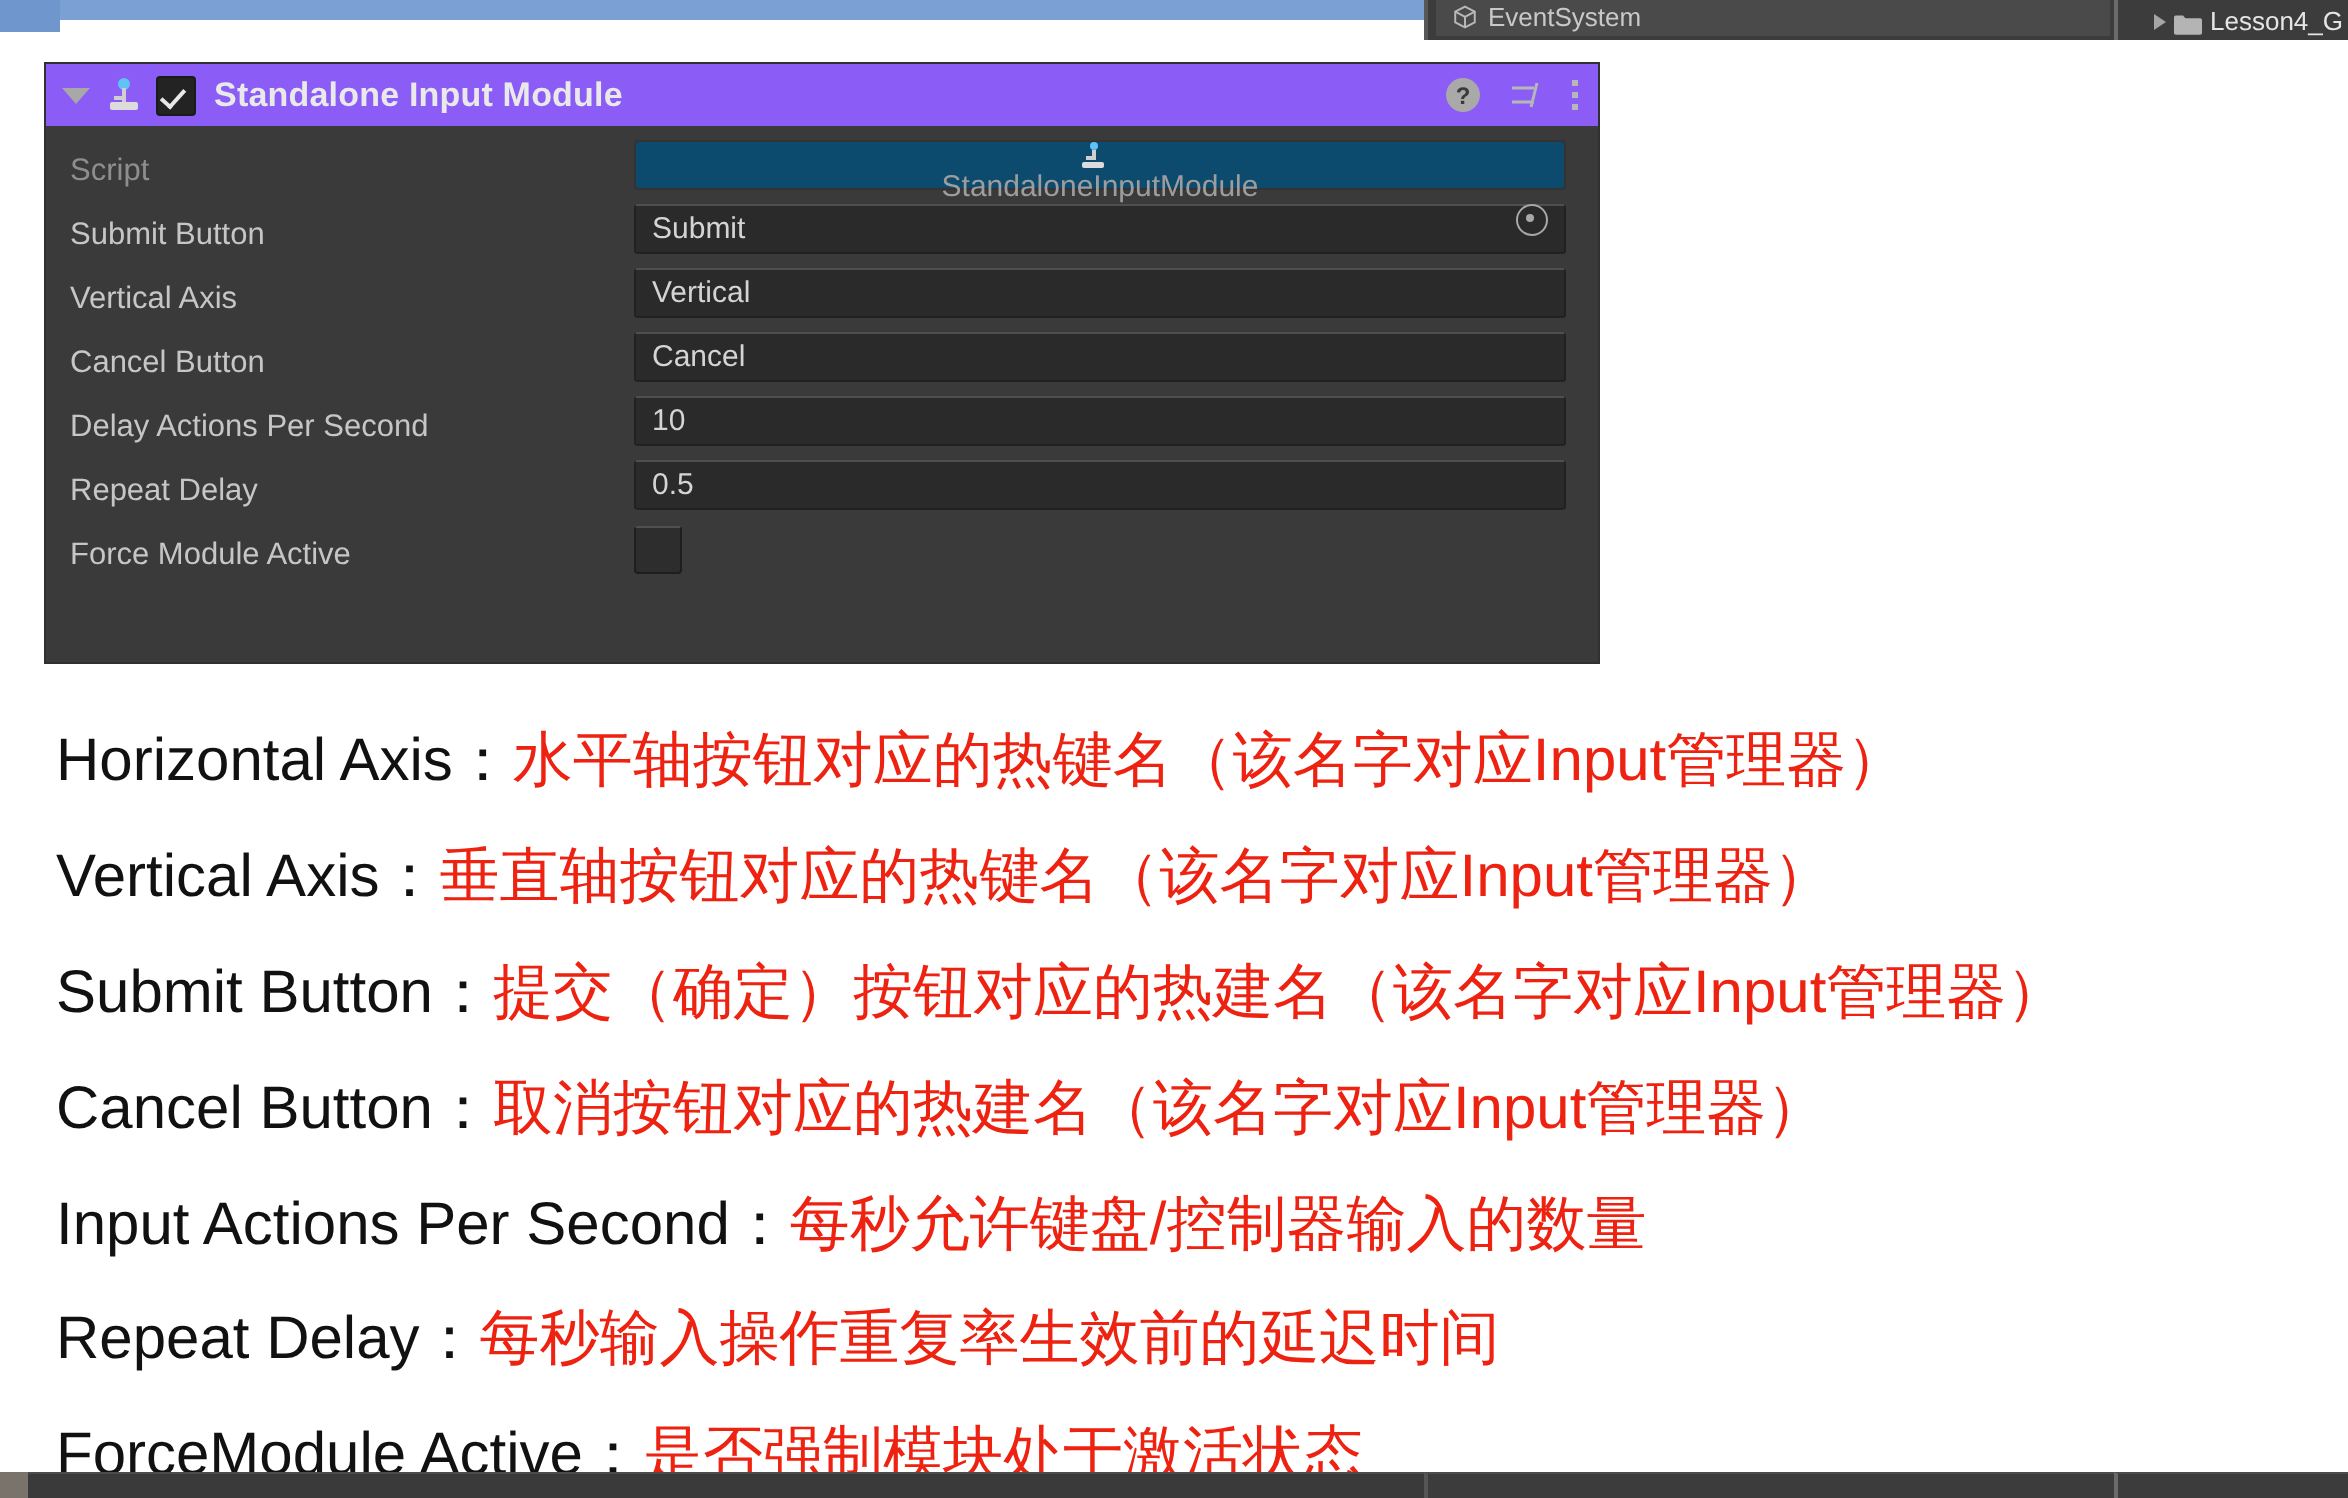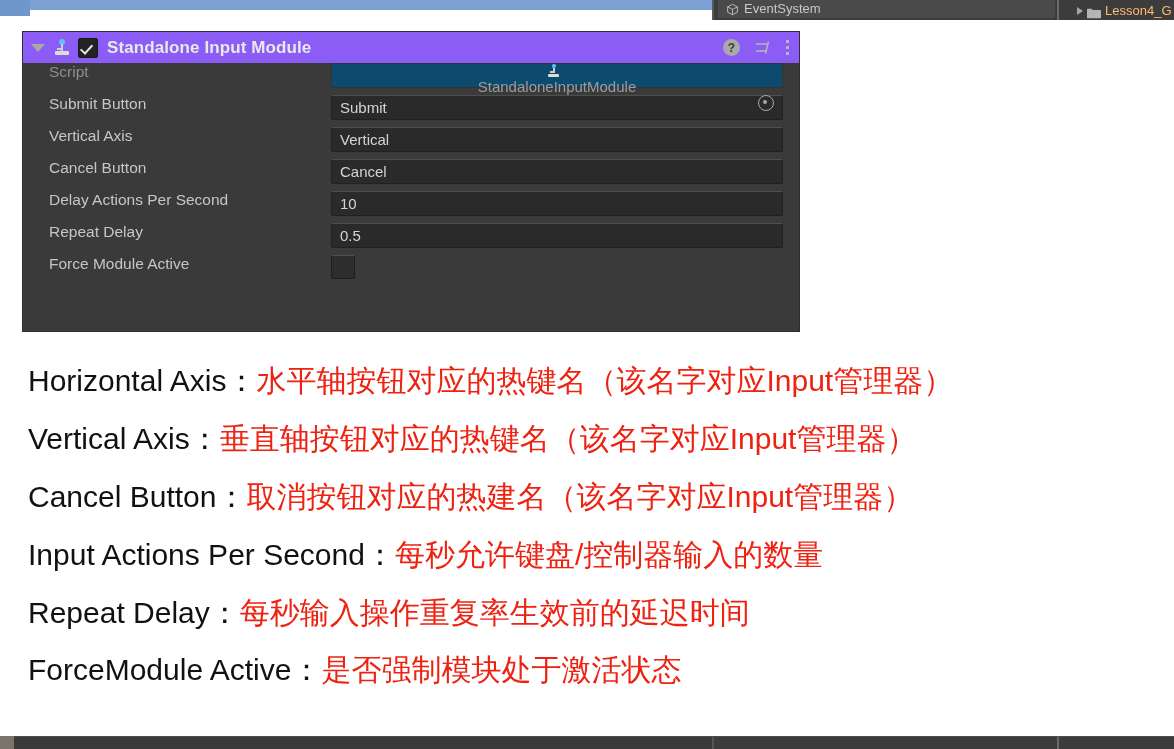--- a/index.html
+++ b/index.html
@@ -91,21 +91,21 @@
     border-top: 4px solid transparent;
     border-bottom: 4px solid transparent;
     border-left: 6px solid #a5a5a5;
   }
   .folder-icon {
     width: 14px;
     height: 11px;
     color: #b4b4b4;
   }
   .proj-label {
-    color: #fdba74;
+    color: #e5e5e5;
     font-size: 13px;
     white-space: nowrap;
   }
 
   
   .bottom-strip {
     position: absolute;
     left: 0; top: 736px;
     width: 1174px;
     height: 13px;
@@ -203,22 +203,22 @@
     width: 5px;
     display: flex; flex-direction: column; gap: 3px; align-items: center;
   }
   .kebab-icon i { width: 3px; height: 3px; background: #b7b7b7; display:block; }
 
   
   .rows { padding: 0 8px 0 0; }
   .row {
     height: 32px;
     display: flex;
-    align-items: flex-start;
-    padding-left: 26px;
+    align-items: flex-end;
+    padding-left: 12px;
     box-sizing: border-box;
   }
   .row-label {
     width: 282px;
     flex: 0 0 auto;
     color: #c6c6c6;
     font-size: 15.5px;
     white-space: nowrap;
   }
   .row-label.dim { color: #8e8e8e; }
@@ -419,20 +419,23 @@
 </div>
 
 <div class="notes">
   <div class="note-line">
     <span class="note-term">Horizontal Axis：</span><span class="note-desc">水平轴按钮对应的热键名（该名字对应Input管理器）</span>
   </div>
   <div class="note-line">
     <span class="note-term">Vertical Axis：</span><span class="note-desc">垂直轴按钮对应的热键名（该名字对应Input管理器）</span>
   </div>
   <div class="note-line">
+    <span class="note-term">Submit Button：</span><span class="note-desc">提交（确定）按钮对应的热建名（该名字对应Input管理器）</span>
+  </div>
+  <div class="note-line">
     <span class="note-term">Cancel Button：</span><span class="note-desc">取消按钮对应的热建名（该名字对应Input管理器）</span>
   </div>
   <div class="note-line">
     <span class="note-term">Input Actions Per Second：</span><span class="note-desc">每秒允许键盘/控制器输入的数量</span>
   </div>
   <div class="note-line">
     <span class="note-term">Repeat Delay：</span><span class="note-desc">每秒输入操作重复率生效前的延迟时间</span>
   </div>
   <div class="note-line">
     <span class="note-term">ForceModule Active：</span><span class="note-desc">是否强制模块处于激活状态</span>

